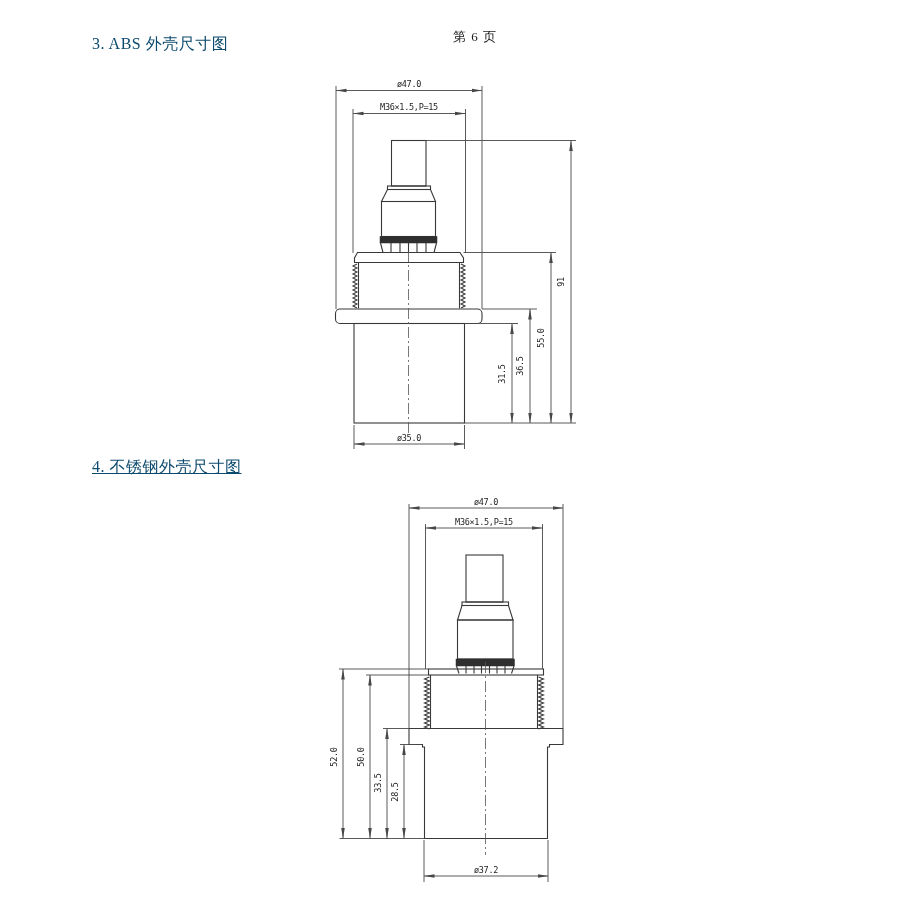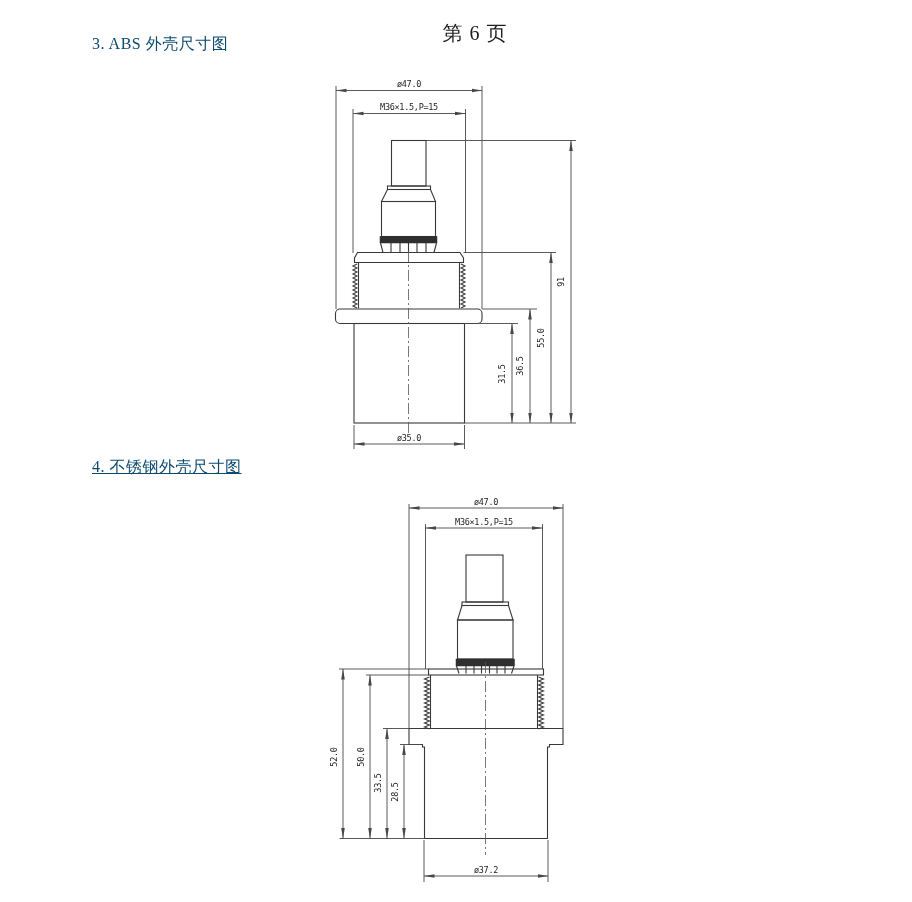--- a/index.html
+++ b/index.html
@@ -1,19 +1,19 @@
 <!DOCTYPE html>
 <html><head>
 <meta charset="utf-8">
 <style>
   html,body{margin:0;padding:0;background:#888;}
   .page{position:relative;width:912px;height:902px;background:#ffffff;overflow:hidden;
         font-family:"Liberation Serif",serif;}
-  .page-number{position:absolute;left:400px;top:20px;width:150px;text-align:center;
-        font-size:20px;color:#1c1c1c;letter-spacing:1px;}
+  .page-number{position:absolute;left:400px;top:28px;width:150px;text-align:center;
+        font-size:13px;color:#1c1c1c;letter-spacing:1px;}
   .sec-title{position:absolute;left:92px;font-size:16px;color:#0c4a6e;letter-spacing:0.5px;}
   .sec-title.t1{top:34px;}
   .sec-title.t2{top:457px;text-decoration:underline;}
   svg.draw{position:absolute;left:0;top:0;}
   svg .ol{stroke:#383838;stroke-width:1.1;fill:none;}
   svg .thin{stroke:#474747;stroke-width:0.9;fill:none;}
   svg .fillband{fill:#2f2f2f;stroke:#2f2f2f;stroke-width:0.5;}
   svg .cl{stroke:#555;stroke-width:0.8;fill:none;stroke-dasharray:11,3,2,3;}
   svg text{font-family:"DejaVu Sans Mono","Liberation Mono",monospace;font-size:8.5px;
         fill:#242424;letter-spacing:-0.3px;}

